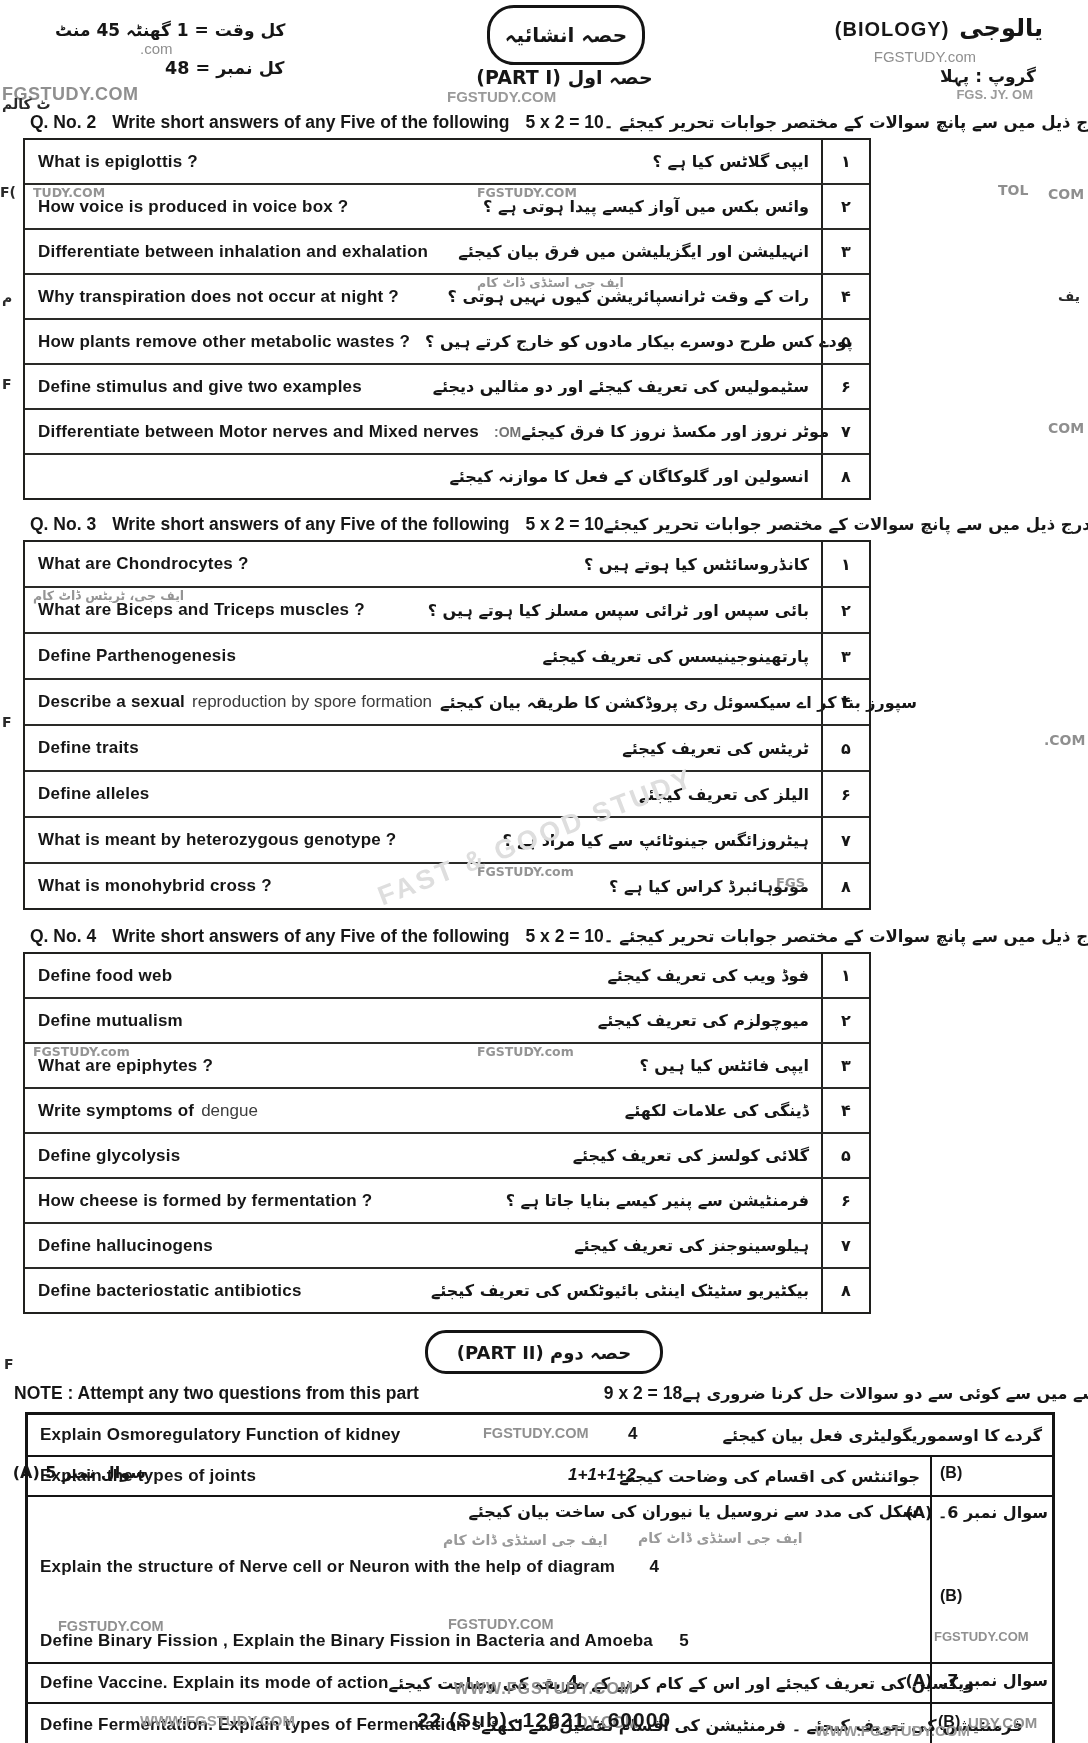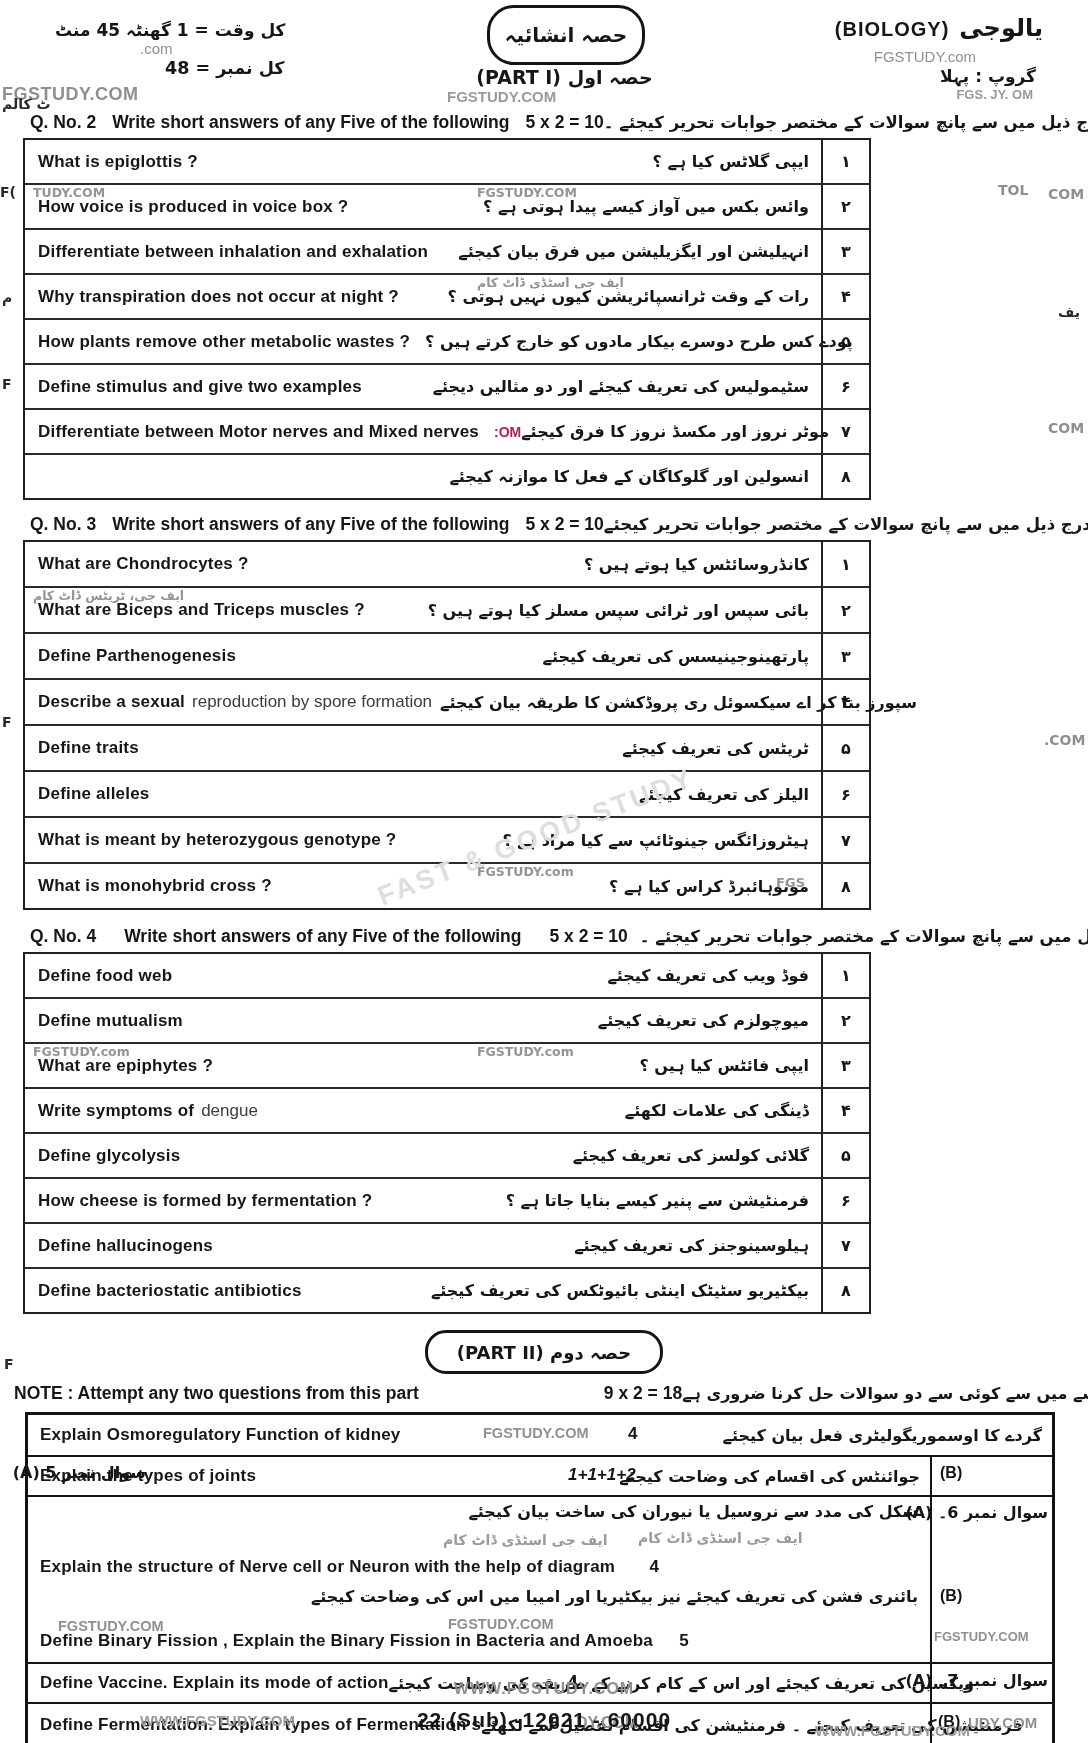--- a/index.html
+++ b/index.html
@@ -26,31 +26,31 @@
   .t-groupwm{position:absolute;right:55px;top:87px;font-size:13px;font-weight:700;color:#9a9a9a;}
 
   
   .qhdr{display:flex;align-items:baseline;margin:0 10px 0 30px;height:26px;}
   .qhdr .qno{font-size:17.5px;font-weight:700;margin-right:16px;white-space:nowrap;}
   .qhdr .qtitle{font-size:17.5px;font-weight:700;white-space:nowrap;}
   .qhdr .qmarks{font-size:17.5px;font-weight:700;margin-left:16px;white-space:nowrap;}
   .qhdr .qur{margin-left:auto;font-size:16.5px;font-weight:700;direction:rtl;white-space:nowrap;}
   #q2-hdr{margin-top:2px;}
   #q3-hdr{margin-top:14px;}
-  #q4-hdr{margin-top:16px;gap:12px;}
+  #q4-hdr{margin-top:16px;}
 
   
   .qtable{margin-left:23px;width:848px;border:2.5px solid #20201e;box-sizing:border-box;}
   .qrow{position:relative;display:flex;height:43px;border-top:2.2px solid #2a2a28;}
   #q3-table .qrow{height:44px;}
   .qtable .qrow:first-child{border-top:none;}
   .qmain{flex:1;display:flex;align-items:center;padding:0 12px 0 13px;min-width:0;}
   .qen{font-size:17px;font-weight:700;letter-spacing:.2px;white-space:nowrap;}
   .qen2{font-size:17px;font-weight:400;color:#3c3c3c;margin-left:7px;white-space:nowrap;}
-  .qenwm{margin-left:8px;color:#be185d;font-weight:700;font-size:14px;}
+  .qenwm{margin-left:8px;color:#737373;font-weight:700;font-size:14px;}
   .qur{margin-left:auto;font-size:16px;font-weight:700;direction:rtl;white-space:nowrap;}
   .qnum{width:46px;border-left:2.2px solid #20201e;display:flex;align-items:center;justify-content:center;
         font-size:16px;font-weight:700;}
   .rww{position:absolute;top:0;font-size:12.5px;font-weight:700;color:#949494;
        font-family:"DejaVu Sans","Liberation Sans",sans-serif;white-space:nowrap;}
   .rww.l{left:8px;}
   .rww.m{left:452px;}
   .rww.r{right:64px;top:11px;font-size:13px;}
 
   
@@ -458,21 +458,20 @@
 
     <div class="p2row" style="height:165px;">
       <div class="p2main block">
         <span class="abs p2ur ur" style="right:12px;top:5px;">شکل کی مدد سے نروسیل یا نیوران کی ساخت بیان کیجئے</span>
         <span class="abs wm-ur ur" style="left:415px;top:35px;">ایف جی اسٹڈی ڈاٹ کام</span>
         <span class="abs wm-ur ur" style="left:610px;top:33px;">ایف جی اسٹڈی ڈاٹ کام</span>
         <span class="abs" style="left:12px;top:60px;">
           <span class="qen">Explain the structure of Nerve cell or Neuron with the help of diagram</span>
           <span class="p2marks" style="margin-left:30px;">4</span>
         </span>
-        <span class="abs p2ur ur" style="right:12px;top:90px;">بائنری فشن کی تعریف کیجئے نیز بیکٹیریا اور امیبا میں اس کی وضاحت کیجئے</span>
         <span class="abs wm-grey" style="left:30px;top:121px;">FGSTUDY.COM</span>
         <span class="abs wm-grey" style="left:420px;top:119px;">FGSTUDY.COM</span>
         <span class="abs" style="left:12px;top:134px;">
           <span class="qen">Define Binary Fission ,  Explain the Binary Fission in Bacteria and Amoeba</span>
           <span class="p2marks" style="margin-left:22px;">5</span>
         </span>
       </div>
       <div class="p2label">
         <span class="abs lbl-ur ur" style="right:4px;top:6px;">سوال نمبر 6۔ (A)</span>
         <span class="abs lbl-ur" style="left:8px;top:90px;">(B)</span>
@@ -510,19 +509,19 @@
   <span class="f-center">WWW.FGSTUDY.COM</span>
   <span class="f-left">WWW.FGSTUDY.COM</span>
   <span class="f-code">22  (Sub)  -12021  -  60000</span>
   <span class="f-right">WWW.FGSTUDY.COM</span>
 
 <span class="frag" style="left: 2px; top: 96px;">ٹ کالم</span>
     <span class="frag" style="left: 0px; top: 184px;">F(</span>
     <span class="frag grey" style="left: 998px; top: 182px;">TOL</span>
     <span class="frag grey" style="left: 1048px; top: 186px;">COM</span>
     <span class="frag" style="left: 2px; top: 290px;">م</span>
-    <span class="frag" style="left: 1058px; top: 304px;">یف</span>
+    <span class="frag" style="left: 1058px; top: 288px;">یف</span>
     <span class="frag" style="left: 2px; top: 376px;">F</span>
     <span class="frag grey" style="left: 1048px; top: 420px;">COM</span>
     <span class="frag" style="left: 2px; top: 714px;">F</span>
     <span class="frag grey" style="left: 1044px; top: 732px;">.COM</span>
     <span class="frag" style="left: 4px; top: 1356px;">F</span>
   </div>
 
 </body></html>

